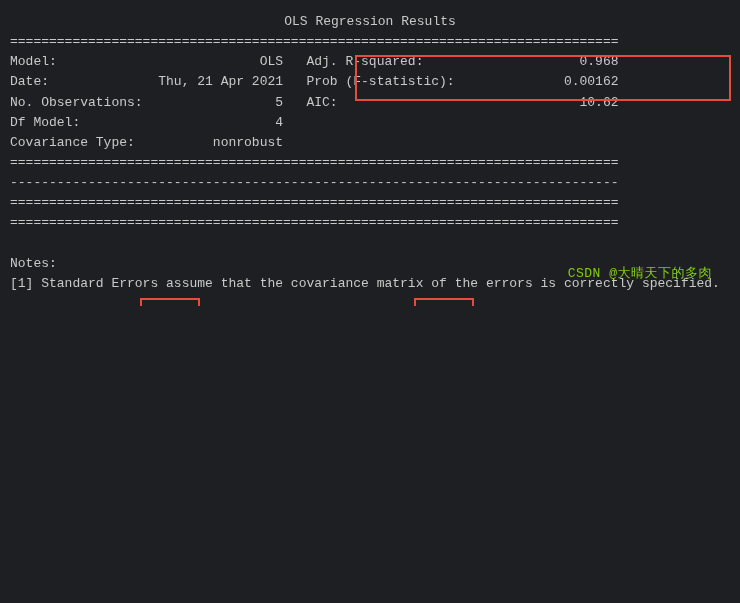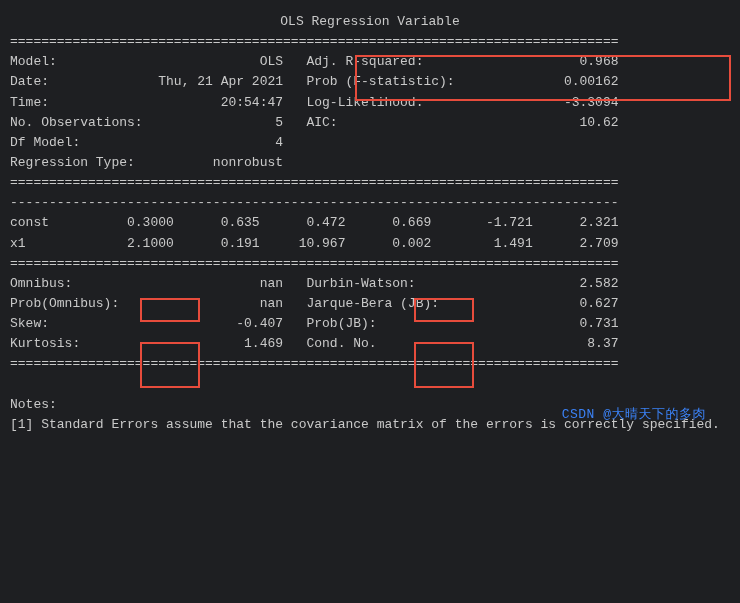--- a/index.html
+++ b/index.html
@@ -16,59 +16,48 @@
   .line { white-space: pre; position: relative; }
   .title { text-align: center; white-space: pre; }
   .box {
     position: absolute;
     border: 2px solid #e74c3c;
     pointer-events: none;
     box-sizing: border-box;
   }
   .watermark {
     position: absolute;
-    right: 24px;
+    right: 18px;
     bottom: 10px;
-    color: #3b82f6;
+    color: #84cc16;
     font-size: 13px;
     letter-spacing: 0.5px;
   }
   .container { position: relative; }
 </style>
 </head>
 <body>
 
 <div class="container">
 
-  <div class="title"><span>OLS Regression Variable</span></div>
+  <div class="title"><span>OLS Regression Results</span></div>
   <div class="line">==============================================================================</div>
 
   <div id="top-block">
       <div class="line">Model:                          OLS   Adj. R-squared:                    0.968</div>
       <div class="line">Date:              Thu, 21 Apr 2021   Prob (F-statistic):              0.00162</div>
-      <div class="line">Time:                      20:54:47   Log-Likelihood:                  -3.3094</div>
       <div class="line">No. Observations:                 5   AIC:                               10.62</div>
       <div class="line">Df Model:                         4</div>
-      <div class="line">Regression Type:          nonrobust</div>
+      <div class="line">Covariance Type:          nonrobust</div>
     </div>
 
   <div class="line">==============================================================================</div>
   <div class="line">------------------------------------------------------------------------------</div>
-  <div id="coef-block">
-      <div class="line">const          0.3000      0.635      0.472      0.669       -1.721      2.321</div>
-      <div class="line">x1             2.1000      0.191     10.967      0.002        1.491      2.709</div>
-    </div>
   <div class="line">==============================================================================</div>
 
-  <div id="diag-block">
-      <div class="line">Omnibus:                        nan   Durbin-Watson:                     2.582</div>
-      <div class="line">Prob(Omnibus):                  nan   Jarque-Bera (JB):                  0.627</div>
-      <div class="line">Skew:                        -0.407   Prob(JB):                          0.731</div>
-      <div class="line">Kurtosis:                     1.469   Cond. No.                           8.37</div>
-    </div>
 
   <div class="line">==============================================================================</div>
   <div class="line"> </div>
   <div class="line">Notes:</div>
   <div class="line">[1] Standard Errors assume that the covariance matrix of the errors is correctly specified.</div>
 
   <div class="box" style="top:43px; left:345px; width:376px; height:46px;"></div>
   <div class="box" style="top:286px; left:130px; width:60px; height:24px;"></div>
   <div class="box" style="top:330px; left:130px; width:60px; height:46px;"></div>
   <div class="box" style="top:286px; left:404px; width:60px; height:24px;"></div>

